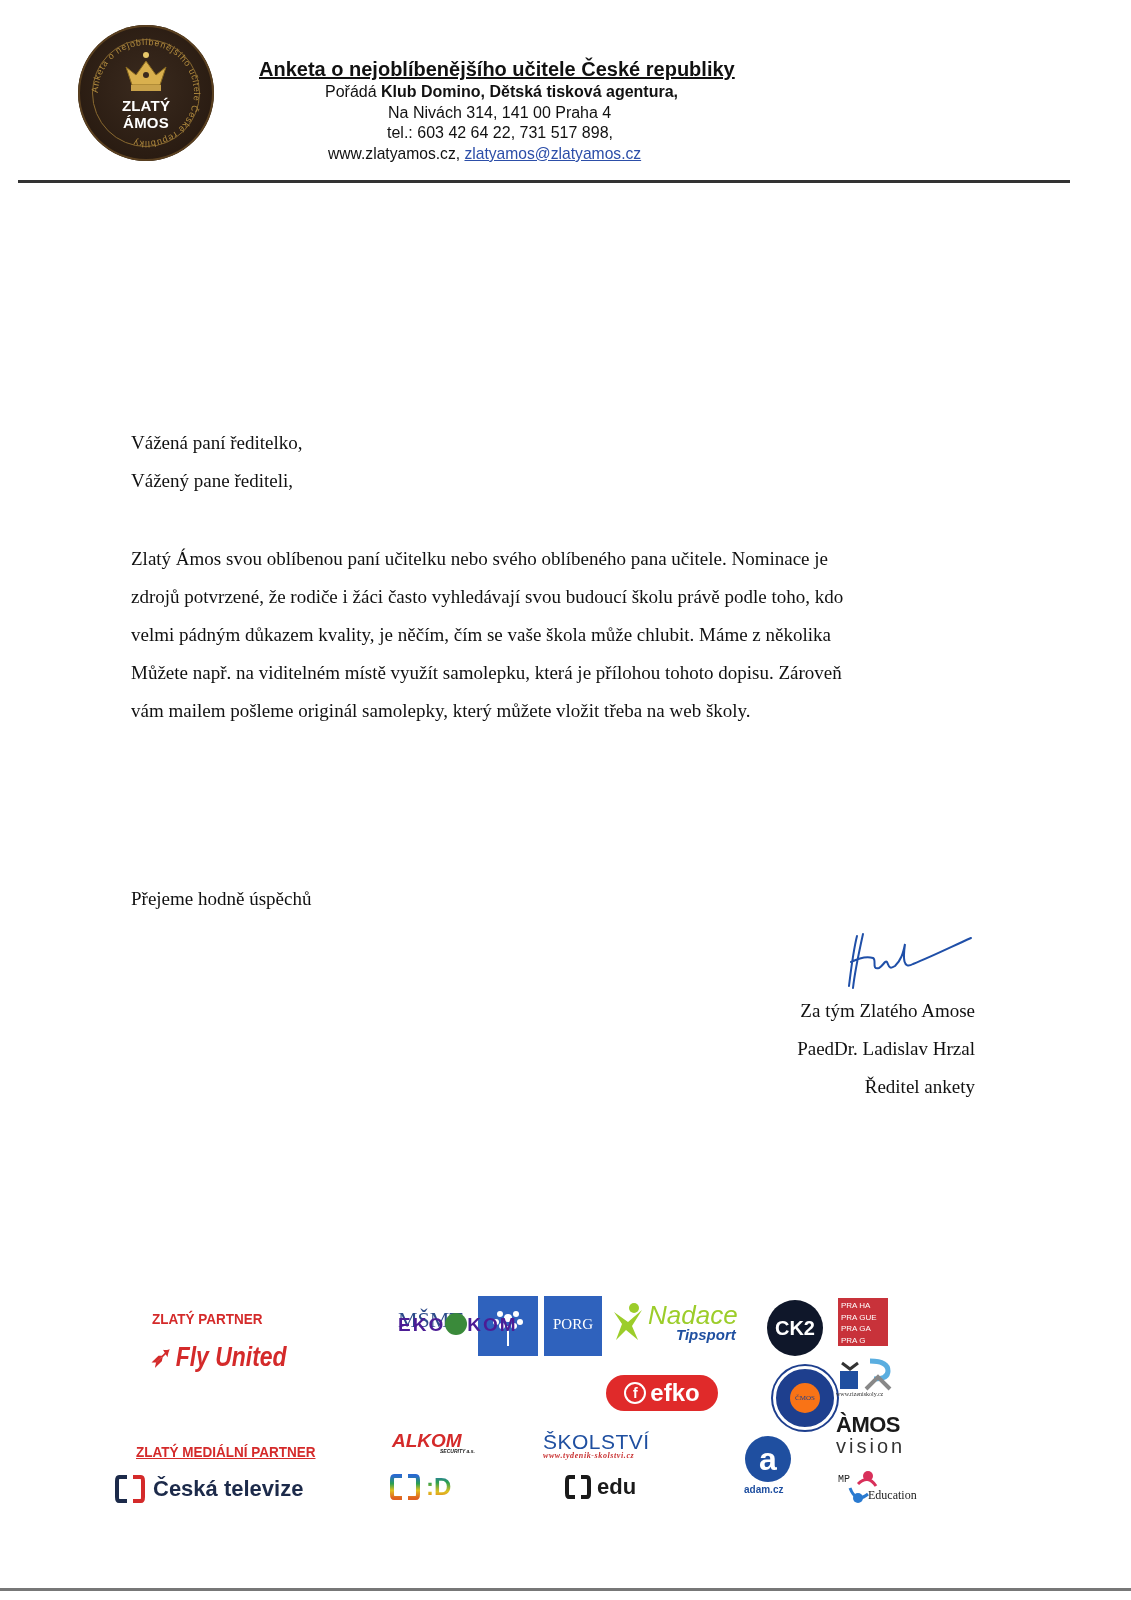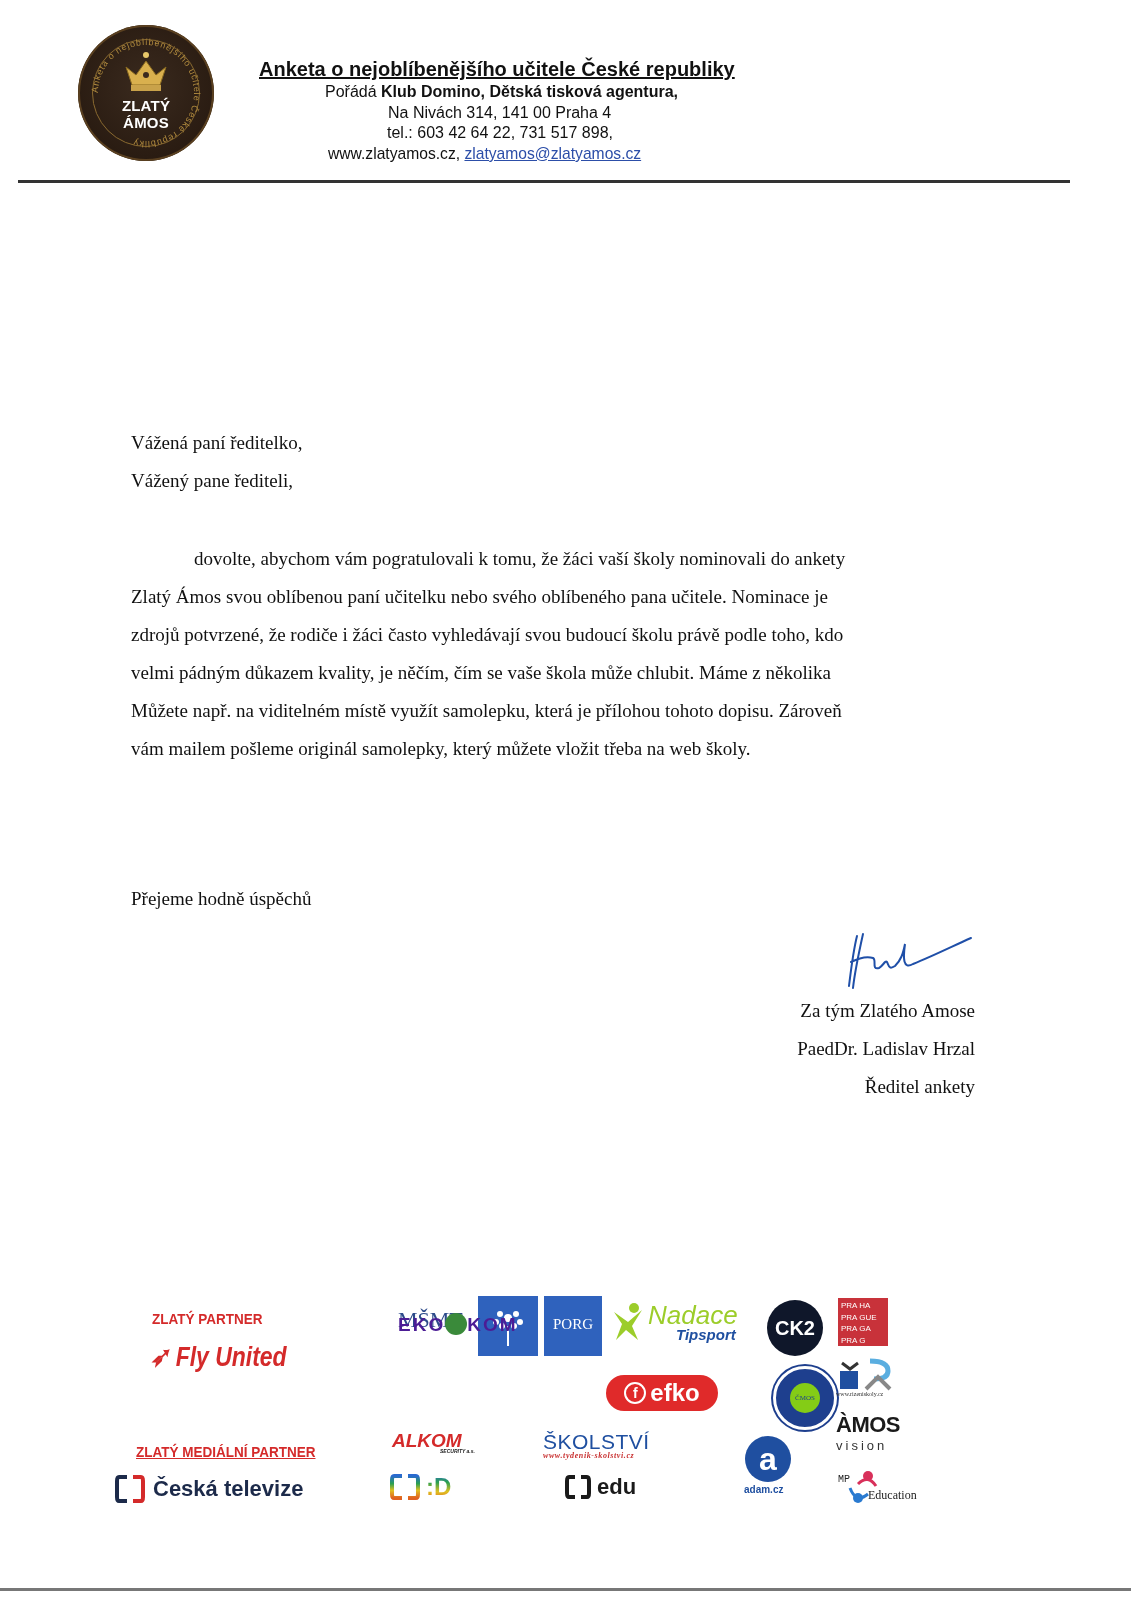--- a/index.html
+++ b/index.html
@@ -85,35 +85,35 @@
   .nadace-sub { color: #1f4fa0; font-family: "Liberation Sans", sans-serif; font-weight: bold; font-style: italic; font-size: 15px; position:absolute; left: 64px; top: 24px; }
   .ck2 { left: 767px; top: 1300px; width: 56px; height: 56px; border-radius: 50%; background: #0f172a; color: #fff; display: flex; align-items: center; justify-content: center; font-family: "Liberation Sans", sans-serif; font-weight: bold; font-size: 20px; }
   .praha { left: 838px; top: 1298px; width: 50px; height: 48px; background: #c8323a; color: #fff; font-family: "Liberation Sans", sans-serif; font-size: 8px; line-height: 11.5px; padding: 2px 3px; box-sizing: border-box; }
   .praha span { display: block; white-space: nowrap; }
 
   .ekokom { left: 398px; top: 1314px; font-family: "Liberation Sans", sans-serif; font-weight: bold; font-size: 19px; color: #4c1d95; letter-spacing: 2px; white-space: nowrap; }
   .ekokom-o { display: inline-block; width: 22px; height: 22px; border-radius: 50%; background: #3a8a3a; vertical-align: middle; position: relative; top: -2px; }
   .efko { left: 606px; top: 1375px; width: 112px; height: 36px; border-radius: 18px; background: #e02a2a; color: #fff; font-family: "Liberation Sans", sans-serif; font-weight: bold; font-size: 24px; display: flex; align-items: center; justify-content: center; gap: 4px; }
   .efko-f { width: 22px; height: 22px; border-radius: 50%; border: 2px solid #fff; box-sizing: border-box; font-size: 14px; display: flex; align-items: center; justify-content: center; }
   .seal2 { left: 773px; top: 1366px; width: 58px; height: 58px; border-radius: 50%; background: #1e3f8e; border: 3px solid #fff; box-shadow: 0 0 0 2px #1e3f8e; }
-  .seal2-inner { position: absolute; left: 14px; top: 14px; width: 30px; height: 30px; border-radius: 50%; background: #84cc16; color: #1e3f8e; font-size: 7px; font-family: "Liberation Serif", serif; display: flex; align-items: center; justify-content: center; }
+  .seal2-inner { position: absolute; left: 14px; top: 14px; width: 30px; height: 30px; border-radius: 50%; background: #f97316; color: #1e3f8e; font-size: 7px; font-family: "Liberation Serif", serif; display: flex; align-items: center; justify-content: center; }
   .rizeni { left: 836px; top: 1357px; width: 60px; height: 44px; }
   .rizeni-url { position: absolute; left: 0; top: 34px; font-family: "Liberation Serif", serif; font-size: 6px; color: #333; white-space: nowrap; }
 
   .alkom { left: 392px; top: 1430px; font-family: "Liberation Sans", sans-serif; font-weight: bold; font-style: italic; font-size: 19px; color: #222; white-space: nowrap; }
   .alkom-a { color: #d42a2a; }
   .alkom-sub { position: absolute; left: 48px; top: 18px; font-size: 5px; font-weight: bold; color: #222; white-space: nowrap; }
   .skolstvi { left: 543px; top: 1430px; }
   .skolstvi-main { font-family: "Liberation Sans", sans-serif; font-size: 21px; color: #1f4fa0; letter-spacing: 0.5px; white-space: nowrap; }
   .skolstvi-url { font-family: "Liberation Serif", serif; font-style: italic; font-weight: bold; font-size: 8px; color: #c83030; white-space: nowrap; margin-top: -3px; letter-spacing: 0.6px; }
   .adam { left: 745px; top: 1436px; width: 46px; height: 46px; border-radius: 50%; background: #1f4fa0; color: #fff; font-family: "Liberation Sans", sans-serif; font-weight: bold; font-size: 32px; display: flex; align-items: center; justify-content: center; line-height: 1; }
   .adam-url { left: 744px; top: 1484px; font-family: "Liberation Sans", sans-serif; font-weight: bold; font-size: 10px; color: #1f4fa0; }
   .amosvision { left: 836px; top: 1414px; }
   .amos-main { font-family: "Liberation Sans", sans-serif; font-weight: bold; font-size: 22px; color: #1a1a1a; line-height: 22px; letter-spacing: -0.5px; }
-  .amos-sub { font-family: "Liberation Sans", sans-serif; font-size: 13px; color: #333; letter-spacing: 3px; line-height: 20px; }
+  .amos-sub { font-family: "Liberation Sans", sans-serif; font-size: 20px; color: #333; letter-spacing: 3px; line-height: 20px; }
 
   .ctd { left: 390px; top: 1472px; height: 30px; display: flex; align-items: center; gap: 6px; }
   .ctd-text { font-family: "Liberation Sans", sans-serif; font-weight: bold; font-size: 24px; background: linear-gradient(#2a6ad0, #2aa050, #e0c020, #e06020); -webkit-background-clip: text; background-clip: text; color: transparent; }
   .ctedu { left: 565px; top: 1472px; height: 30px; display: flex; align-items: center; gap: 6px; }
   .ctedu-text { font-family: "Liberation Sans", sans-serif; font-weight: bold; font-size: 22px; color: #1a1a1a; }
   .mped { left: 838px; top: 1470px; width: 90px; height: 36px; }
   .mped-mp { position: absolute; left: 0; top: 4px; font-family: Liberation Mono, monospace; font-size: 10px; color: #222; }
   .mped-ed { position: absolute; left: 30px; top: 18px; font-family: "Liberation Serif", serif; font-size: 12px; color: #222; }
 
   .bottom-rule { left: 0; top: 1588px; width: 1131px; height: 3px; background: #777; }
@@ -151,21 +151,20 @@
 <div class="abs hdr-line hdr-l4">
   <span>www.zlatyamos.cz,</span>
   <span class="hdr-email">zlatyamos@zlatyamos.cz</span>
 </div>
 <div class="abs hdr-rule"></div>
 
 <div class="abs letter greet1">Vážená paní ředitelko,</div>
 <div class="abs letter greet2">Vážený pane řediteli,</div>
 
 <div class="abs letter para">
-  <span class="para-line first">dovolte, abychom vám pogratulovali k tomu, že žáci vaší školy nominovali do ankety</span>
   <span class="para-line">Zlatý Ámos svou oblíbenou paní učitelku nebo svého oblíbeného pana učitele. Nominace je</span>
   <span class="para-line">zdrojů potvrzené, že rodiče i žáci často vyhledávají svou budoucí školu právě podle toho, kdo</span>
   <span class="para-line">velmi pádným důkazem kvality, je něčím, čím se vaše škola může chlubit. Máme z několika</span>
   <span class="para-line">Můžete např. na viditelném místě využít samolepku, která je přílohou tohoto dopisu. Zároveň</span>
   <span class="para-line">vám mailem pošleme originál samolepky, který můžete vložit třeba na web školy.</span>
 </div>
 
 <div class="abs letter closing">Přejeme hodně úspěchů</div>
 
 <svg class="abs sig" viewBox="0 0 130 60">

